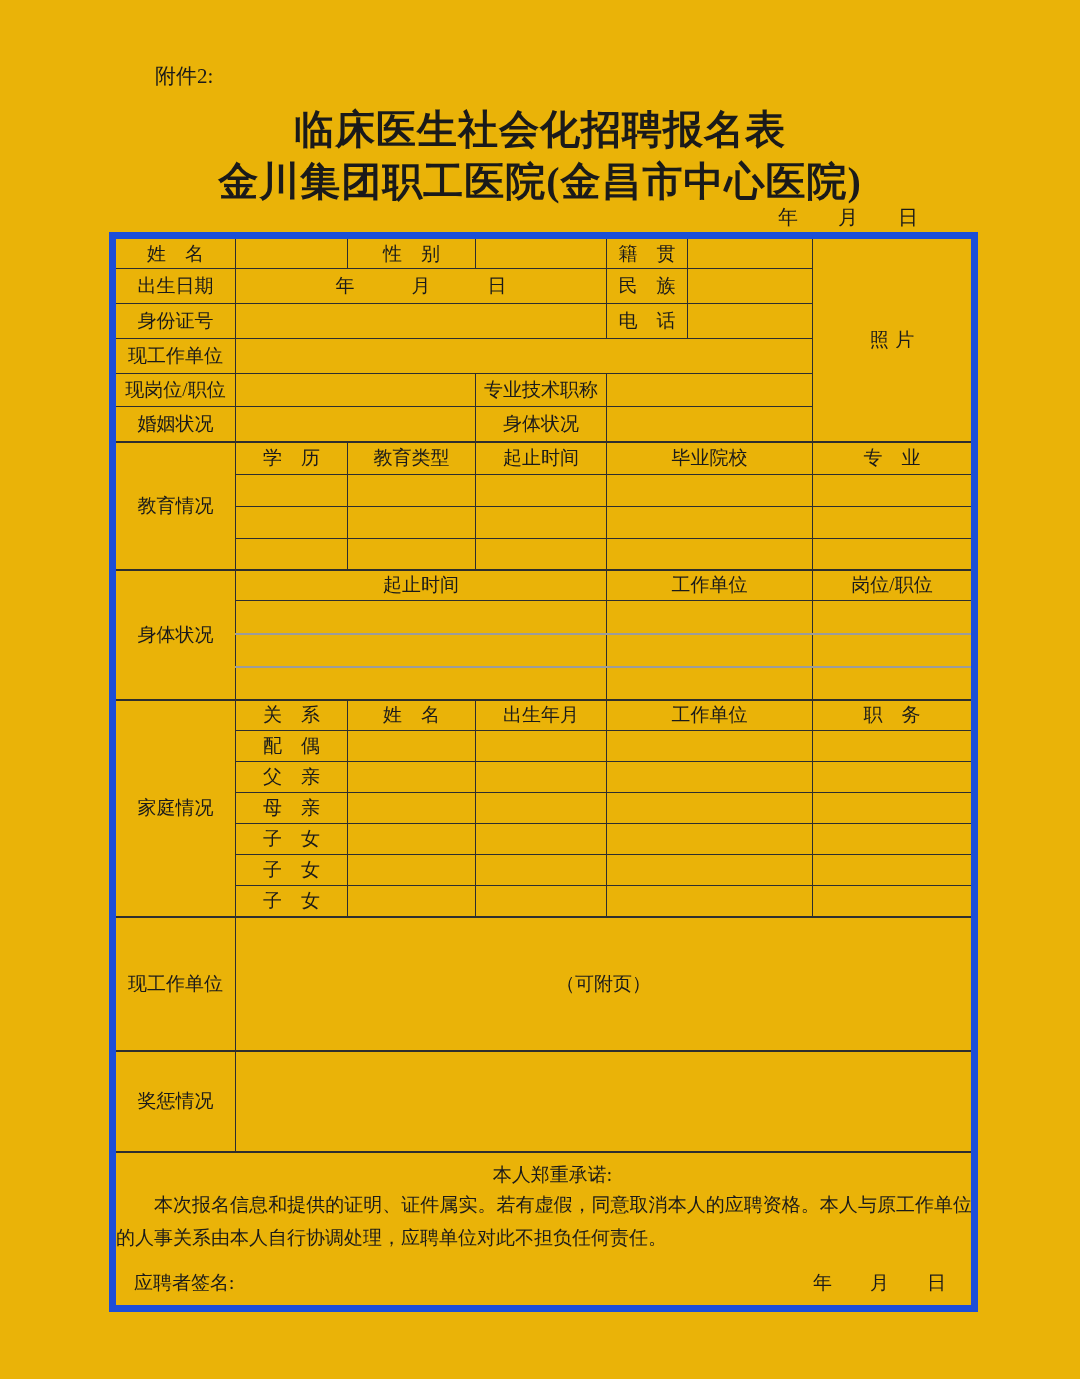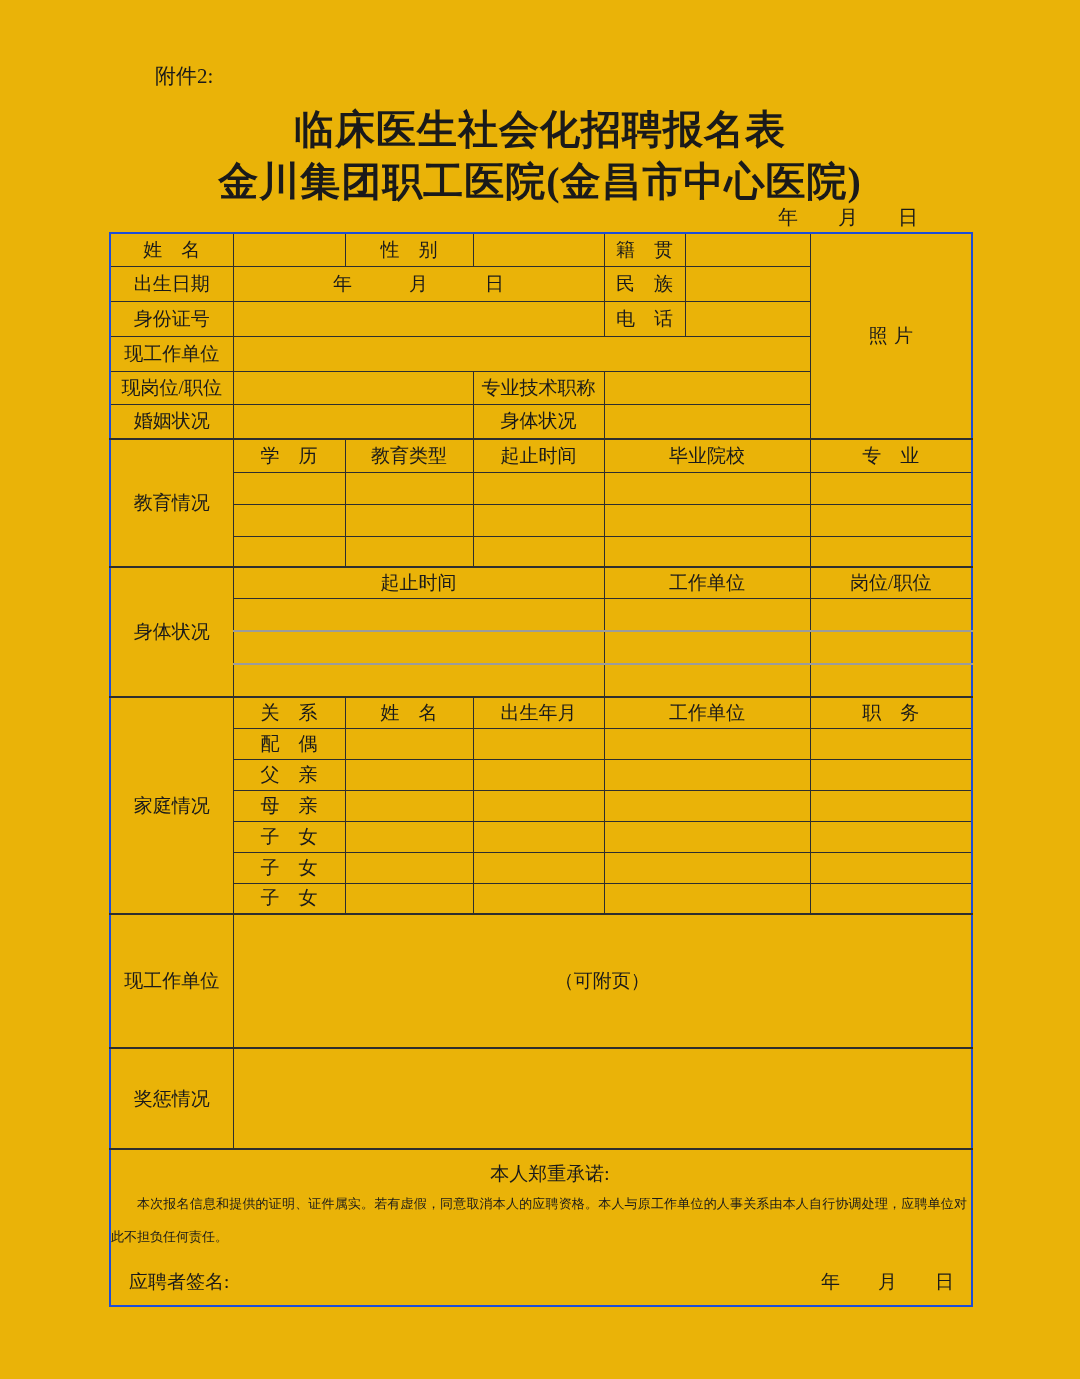--- a/index.html
+++ b/index.html
@@ -41,21 +41,21 @@
     width:862px;
   }
   table.form td{
     border:1px solid #2e2e2e;
     padding:0;
     text-align:center;
     vertical-align:middle;
     font-size:19px;
     overflow:hidden;
   }
-  table.form{border:2px solid #1d4ed8;}
+  table.form{border:7px solid #1d4ed8;}
   tr.sec td{border-top:2px solid #2e2e2e;}
   tr.grayline td{border-bottom:2px solid #9c9c9c;}
   td.birth{
     text-align:right;
     padding-right:30px;
   }
   td.photo-cell{
     letter-spacing:0.35em;
     text-indent:0.35em;
   }
@@ -68,31 +68,31 @@
     text-align:left;
     vertical-align:top;
     padding:8px 4px 0 4px;
   }
   .decl-title{
     font-size:19px;
     line-height:27px;
     padding-left:18px;
   }
   .decl-body{
-    font-size:13px;
+    font-size:19px;
     line-height:33px;
     text-indent:2em;
     text-align:justify;
     width:856px;
   }
   .decl-sign{
     display:flex;
     justify-content:space-between;
     margin-top:16px;
-    padding:0 17px 0 18px;
+    padding:0 25px 0 18px;
     font-size:19px;
   }
 </style>
 </head>
 <body>
 
 <div class="page">
 
   <div class="attachment">附件2:</div>
 

